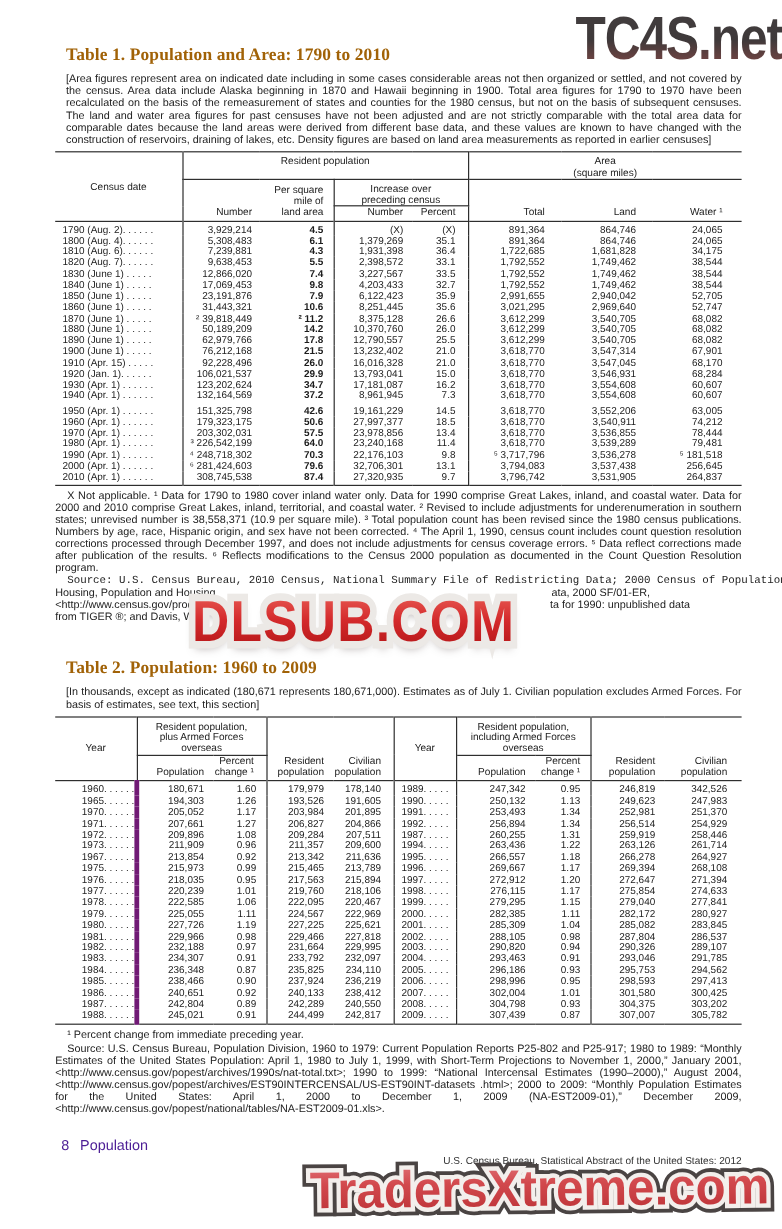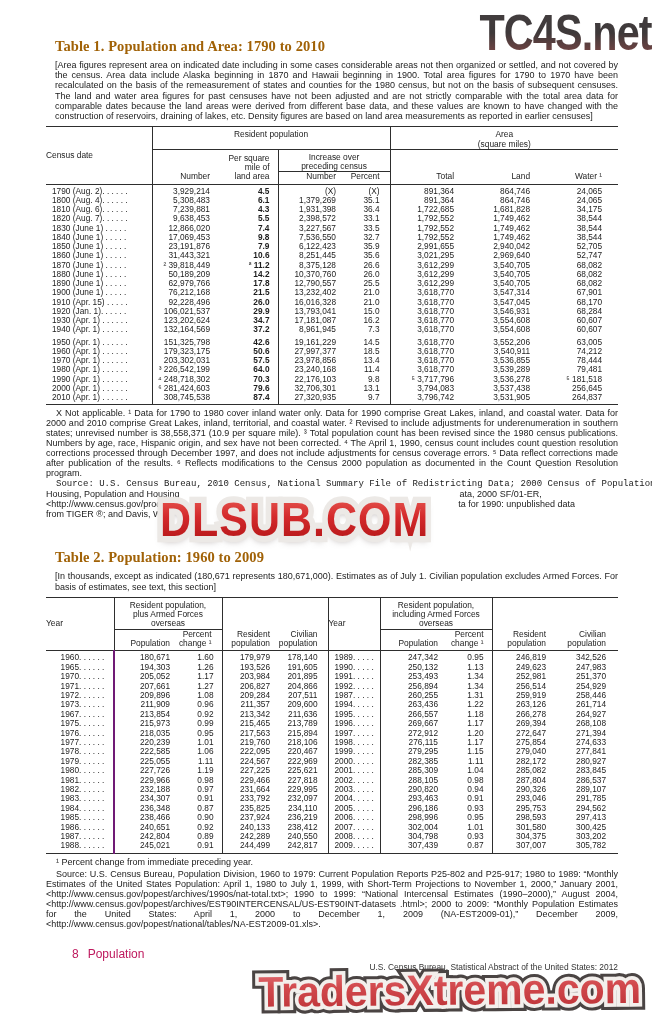--- a/index.html
+++ b/index.html
@@ -19,21 +19,21 @@
   }
 
   table { table-layout:fixed; border-collapse:collapse; width:572px;
           border-top:1.5px solid #2e2e2e; border-bottom:1.5px solid #2e2e2e; }
   thead { border-bottom:1px solid #2e2e2e; }
   th { font-weight:normal; font-size:8.4px; line-height:9.3px; padding:0;
        white-space:pre-line; color:#1c1c1c; }
   td { font-size:8.3px; padding:0; white-space:nowrap; overflow:hidden; }
   .grp { text-align:center; vertical-align:top; padding-top:3px; }
   .vb  { vertical-align:bottom; padding-bottom:2px; }
-  .vc  { vertical-align:middle; text-align:left; }
+  .vc  { vertical-align:middle; text-align:center; }
   .ar  { text-align:right; }
   .bb  { border-bottom:1px solid #2e2e2e; }
   .br  { border-right:1px solid #2e2e2e; }
 
   
   .t1 tbody td { line-height:9.25px; text-align:right; }
   .t1 tbody td:nth-child(1){ text-align:left; padding-left:6px; border-right:1px solid #2e2e2e; }
   .t1 tbody td:nth-child(2){ padding-right:6px; }
   .t1 tbody td:nth-child(3){ padding-right:8px; border-right:1px solid #2e2e2e;font-weight:bold; }
   .t1 tbody td:nth-child(4){ padding-right:8px; }
@@ -42,21 +42,21 @@
   .t1 tbody td:nth-child(7){ padding-right:14px; }
   .t1 tbody td:nth-child(8){ padding-right:16px; }
   .t1 tbody tr:nth-child(1) td { padding-top:2px; }
   .t1 tbody tr:nth-child(17) td { padding-top:3px; }   
   .t1 tbody tr:last-child td { padding-bottom:2px; }
   .pr6{padding-right:6px} .pr8{padding-right:8px} .pr10{padding-right:10px}
   .pr14{padding-right:14px} .pr16{padding-right:16px} .pr12{padding-right:12px}
 
   
   .t2 tbody td { line-height:9.4px; text-align:right; }
-  .t2 tbody td:nth-child(1){ text-align:center; padding-left:6px; border-right:2px solid #701a75; }
+  .t2 tbody td:nth-child(1){ text-align:right; padding-left:6px; border-right:4px solid #701a75; }
   .t2 tbody td:nth-child(2){ padding-right:8px; }
   .t2 tbody td:nth-child(3){ padding-right:8px; border-right:1px solid #2e2e2e; }
   .t2 tbody td:nth-child(4){ padding-right:8px; }
   .t2 tbody td:nth-child(5){ padding-right:10px; border-right:1px solid #2e2e2e; }
   .t2 tbody td:nth-child(6){ text-align:left; padding-left:6px; border-right:1px solid #2e2e2e; }
   .t2 tbody td:nth-child(7){ padding-right:8px; }
   .t2 tbody td:nth-child(8){ padding-right:8px; border-right:1px solid #2e2e2e; }
   .t2 tbody td:nth-child(9){ padding-right:8px; }
   .t2 tbody td:nth-child(10){ padding-right:12px; }
   .t2 tbody tr:nth-child(1) td { padding-top:2px; }
@@ -70,21 +70,21 @@
   .src-line { white-space:nowrap; }
   .src-line:first-child { text-indent:10px;font-family:Liberation Mono, monospace; }
   .gap280 { display:inline-block; width:280px; }
   .gap285 { display:inline-block; width:285px; }
   .t2-title { margin-top:30px; }
   .source-par {
     margin:2px 0 0 0; font-size:9px; line-height:10px; text-align:justify;
     text-indent:10px; color:#222;
   }
 
-  .footer-left { position:absolute; left:72px; top:947px; font-size:12px; color:#be185d; }
+  .footer-left { position:absolute; left:51px; top:947px; font-size:12px; color:#4c1d95; }
   .footer-left .pgnum { margin-right:9px; }
   .footer-right { position:absolute; right:34px; top:962px; font-size:8.4px; color:#333; }
 
   
   .wm-top {
     position:absolute; top:2px; right:0px; z-index:6;
     font-family:"Liberation Sans", sans-serif; font-weight:800;
     font-size:47px; letter-spacing:-1px; white-space:nowrap;
     transform:scaleX(0.88) scaleY(1.08); transform-origin:right top;
     background:linear-gradient(180deg,#454041 0%,#3e393a 52%,#6d4342 82%,#845349 100%);
@@ -202,21 +202,21 @@
             <td>3,227,567</td>
             <td>33.5</td>
             <td>1,792,552</td>
             <td>1,749,462</td>
             <td>38,544</td>
           </tr>
           <tr>
             <td>1840 (June 1) . . . . .</td>
             <td>17,069,453</td>
             <td>9.8</td>
-            <td>7,536,550</td>
+            <td>4,203,433</td>
             <td>32.7</td>
             <td>1,792,552</td>
             <td>1,749,462</td>
             <td>38,544</td>
           </tr>
           <tr>
             <td>1850 (June 1) . . . . .</td>
             <td>23,191,876</td>
             <td>7.9</td>
             <td>6,122,423</td>

